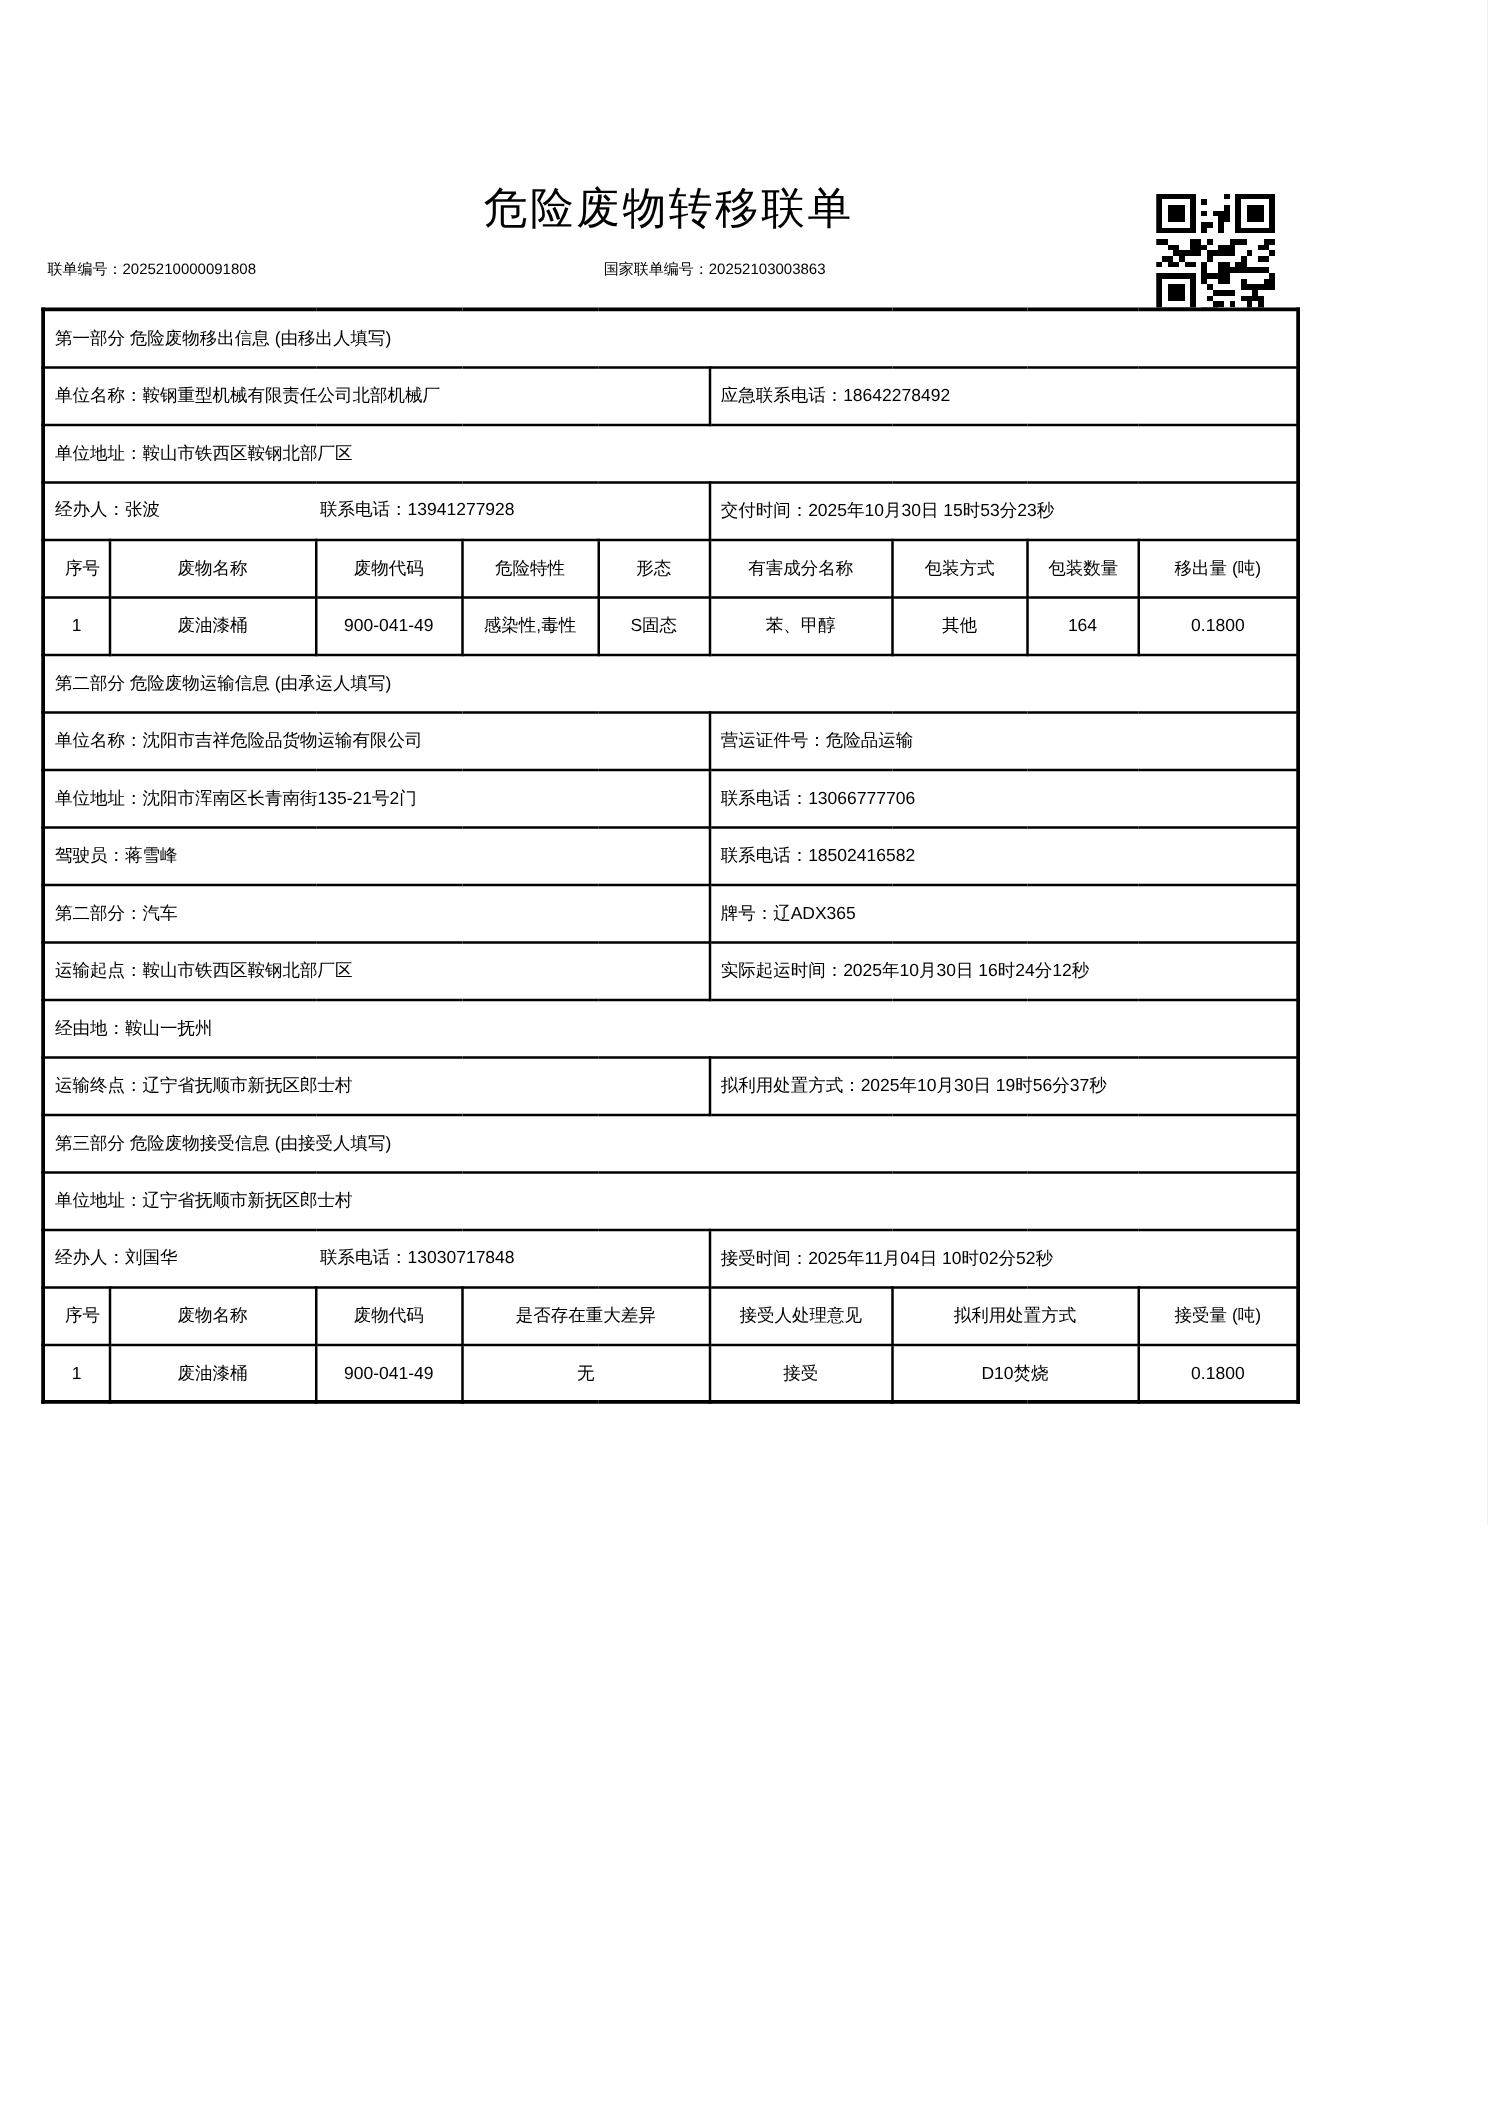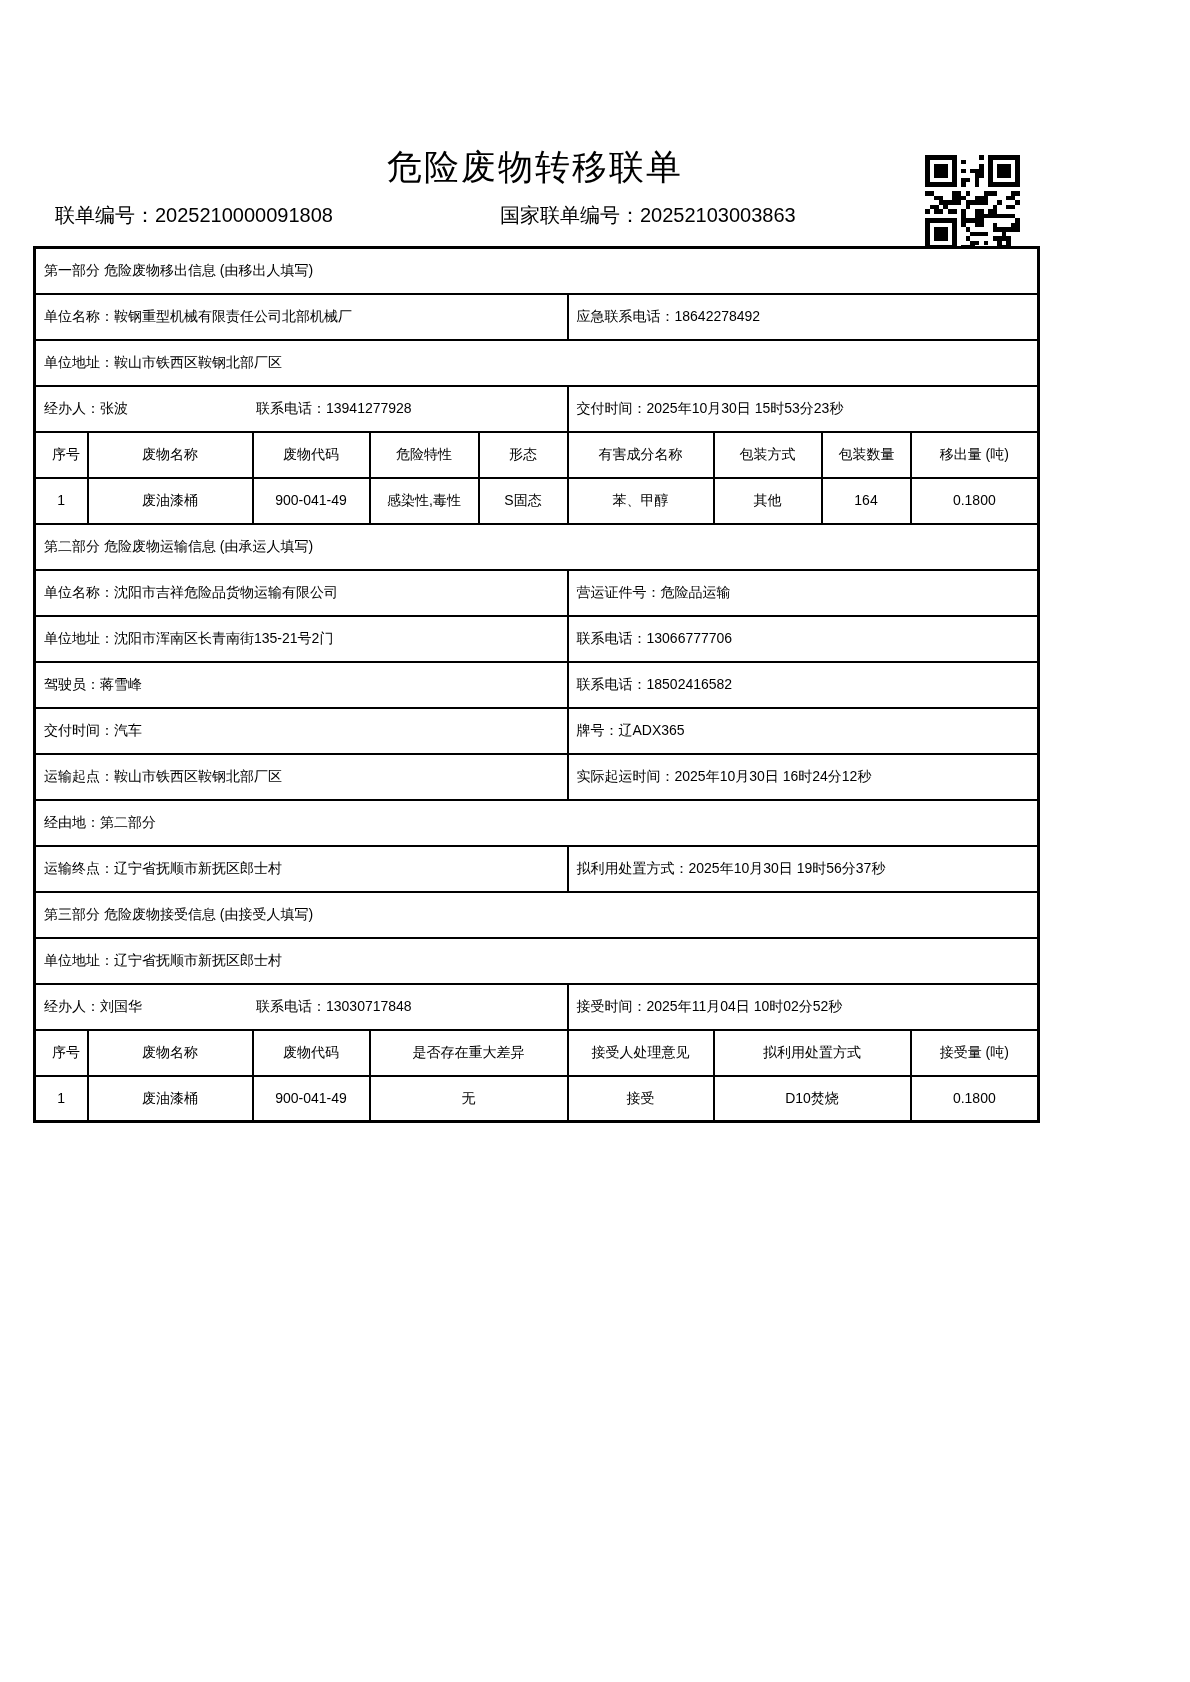--- a/index.html
+++ b/index.html
@@ -9,21 +9,21 @@
     position:relative; width:1190px; height:1682px; background:#ffffff;
     overflow:hidden; margin:0 auto;
   }
   .doc-title {
     position:absolute; top:146px; left:33px; width:1004px;
     text-align:center; font-size:35px; line-height:42px; font-weight:normal;
     letter-spacing:2px;
   }
   .meta-row {
     position:absolute; top:204px; left:38px; width:1000px;
-    font-size:20px; line-height:22px; white-space:nowrap;margin-left:17px;
+    font-size:12px; line-height:22px; white-space:nowrap;
   }
   .meta-row .m1 { display:inline-block; width:445px; }
   .qr {
     position:absolute; top:155px; left:925px; width:95px; height:95px;
   }
   .qr svg { width:100%; height:100%; display:block; }
   table.form {
     position:absolute; top:246px; left:33px; width:1004px;
     border-collapse:collapse; table-layout:fixed;
     border:3px solid #000;
@@ -238,29 +238,29 @@
     </tr>
     <tr>
       <td colspan="5">单位地址：沈阳市浑南区长青南街135-21号2门</td>
       <td colspan="4">联系电话：13066777706</td>
     </tr>
     <tr>
       <td colspan="5">驾驶员：蒋雪峰</td>
       <td colspan="4">联系电话：18502416582</td>
     </tr>
     <tr>
-      <td colspan="5">交付时间：汽车</td>
+      <td colspan="5">第二部分：汽车</td>
       <td colspan="4">牌号：辽ADX365</td>
     </tr>
     <tr>
       <td colspan="5">运输起点：鞍山市铁西区鞍钢北部厂区</td>
       <td colspan="4">实际起运时间：2025年10月30日 16时24分12秒</td>
     </tr>
     <tr>
-      <td colspan="9">经由地：第二部分</td>
+      <td colspan="9">经由地：鞍山一抚州</td>
     </tr>
     <tr>
       <td colspan="5">运输终点：辽宁省抚顺市新抚区郎士村</td>
       <td colspan="4">拟利用处置方式：2025年10月30日 19时56分37秒</td>
     </tr>
 
     <tr>
       <td colspan="9">第三部分 危险废物接受信息 (由接受人填写)</td>
     </tr>
     <tr>

